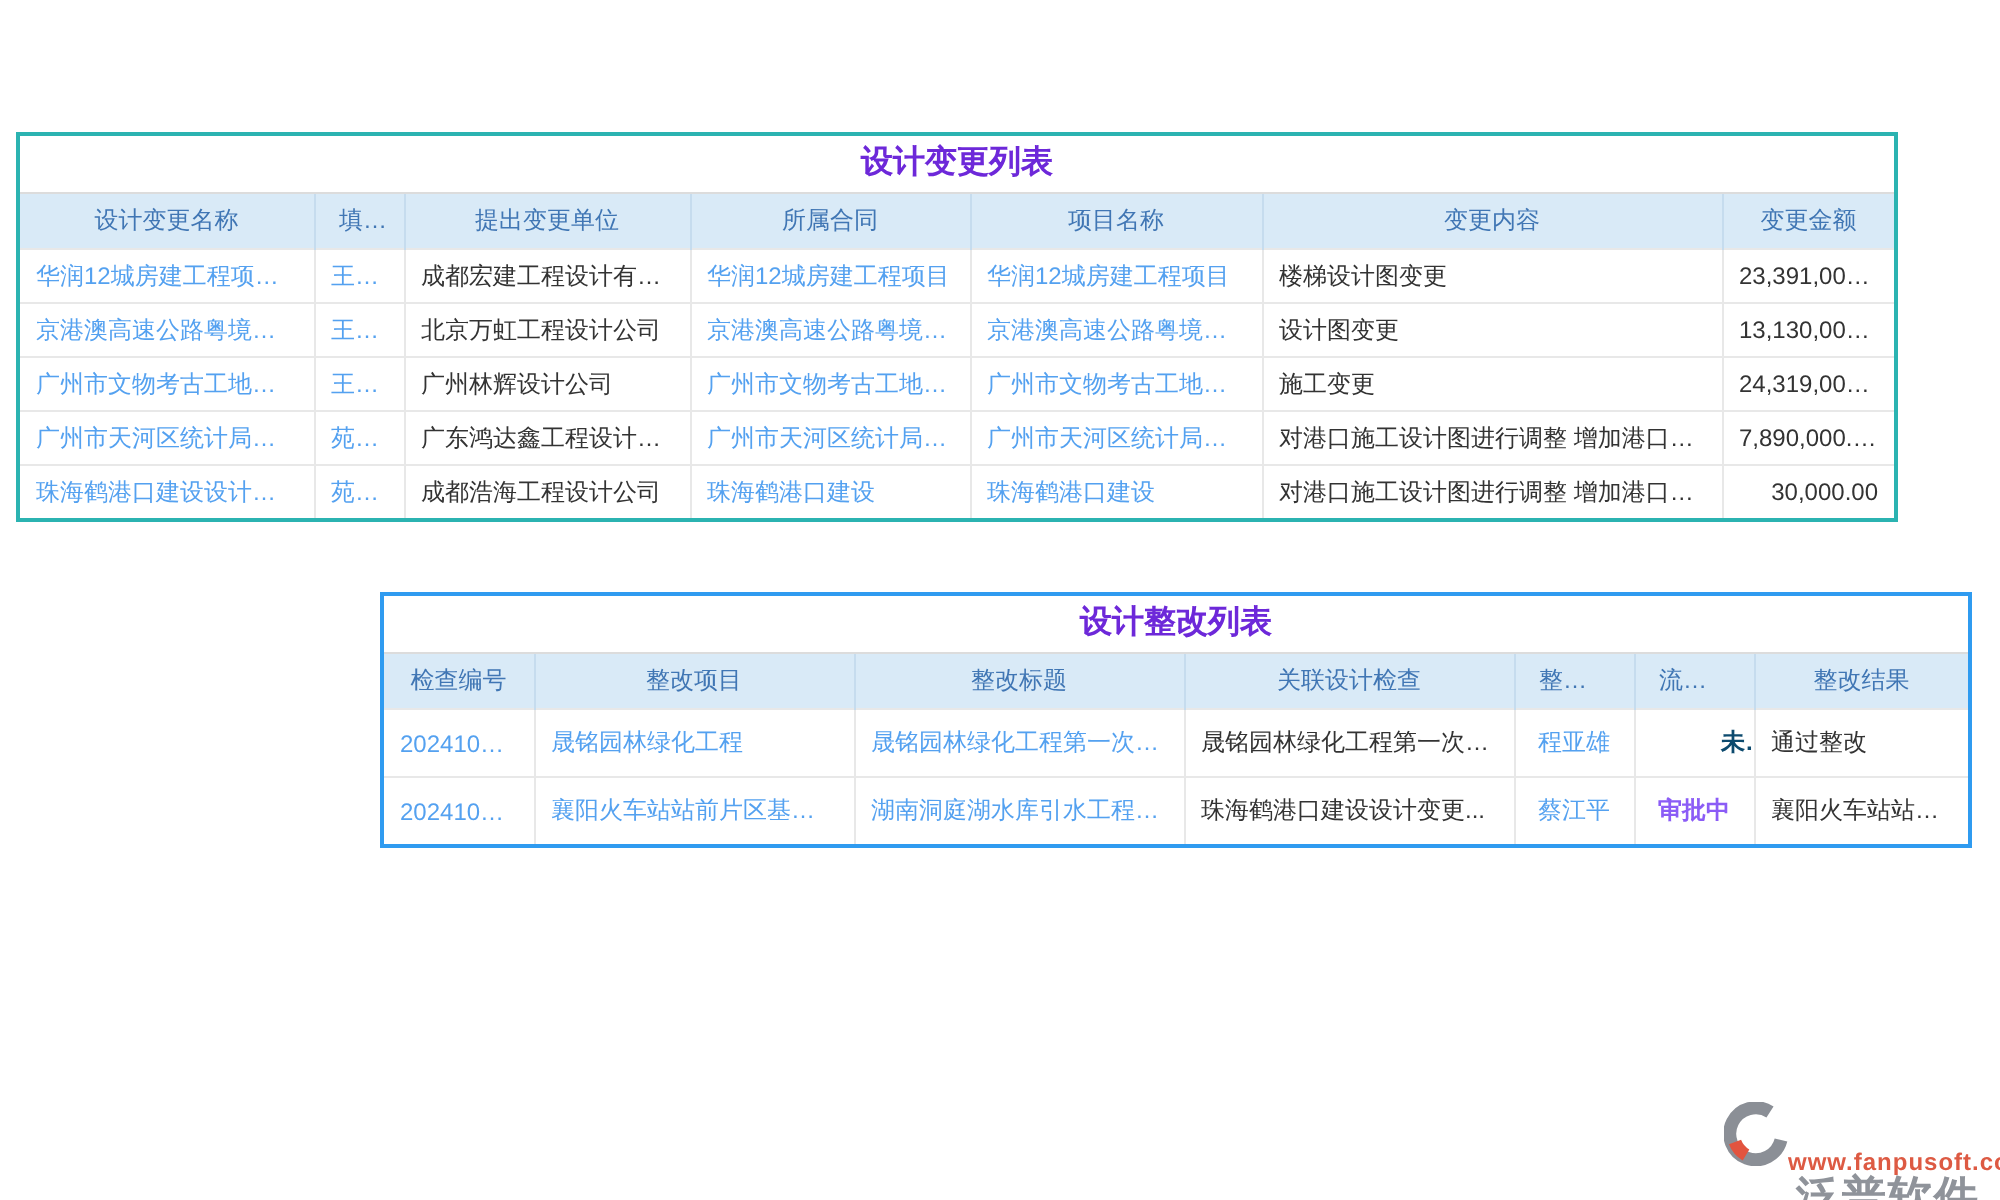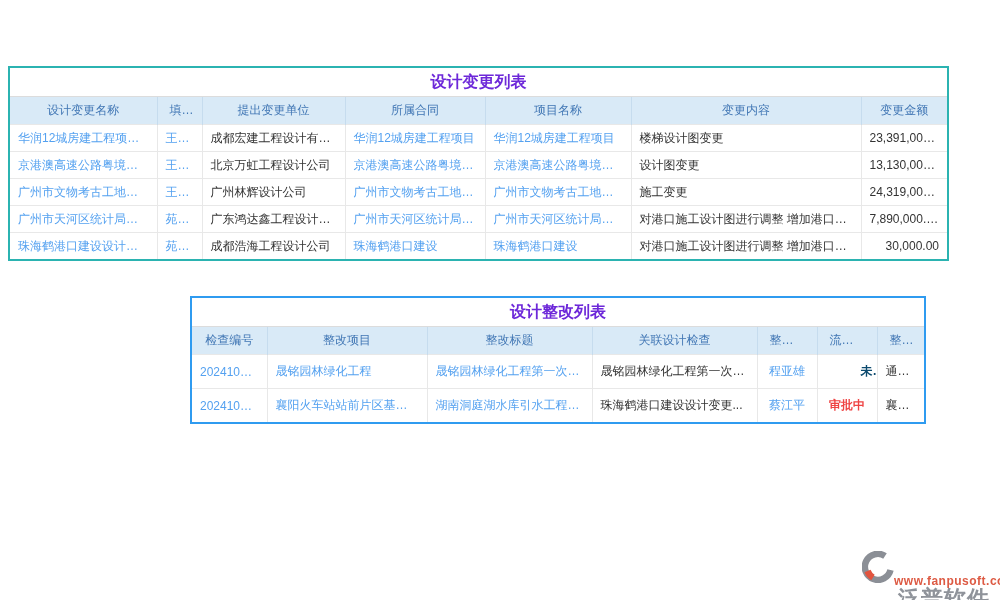--- a/index.html
+++ b/index.html
@@ -6,21 +6,21 @@
   body{
     width:1000px;height:600px;position:relative;background:#ffffff;
     font-family:"Liberation Sans","DejaVu Sans",sans-serif;
     overflow:hidden;
   }
   .panel{
     position:absolute;background:#fff;border:2px solid #2bb3b1;
     box-sizing:border-box;
   }
   #panel-change{left:8px;top:66px;width:941px;}
-  #panel-rectify{left:190px;top:296px;width:736px;}
+  #panel-rectify{left:190px;top:296px;width:796px;}
   .panel-title{
     height:28px;line-height:28px;text-align:center;
     font-size:16px;font-weight:bold;color:#6d28d9;
     border-bottom:1px solid #dcdcdc;background:#fff;
   }
   table{border-collapse:collapse;table-layout:fixed;width:100%;font-size:12px;}
   th{
     background:#d9eaf7;color:#4076b4;font-weight:normal;
     height:27px;padding:0 12px;border-left:1px solid #c6dcee;
     white-space:nowrap;overflow:hidden;text-overflow:ellipsis;
@@ -158,21 +158,21 @@
         <td class="link center">程亚雄</td>
         <td class="center bold" style="color: #0c4a6e; padding-left: 43px;">未提交</td>
         <td>通过整改</td>
       </tr>
       <tr>
         <td class="link center">2024100001</td>
         <td class="link">襄阳火车站站前片区基础设...</td>
         <td class="link">湖南洞庭湖水库引水工程施工I...</td>
         <td>珠海鹤港口建设设计变更...</td>
         <td class="link center">蔡江平</td>
-        <td class="center bold" style="color: #ef4444;">审批中</td>
+        <td class="center bold" style="color: #8b5cf6;">审批中</td>
         <td>襄阳火车站站前片区...</td>
       </tr>
     </tbody>
   </table>
 </div>
 
 <div id="logo">
   <svg width="32" height="32" viewBox="0 0 32 32">
     <path d="M23 5 A13 13 0 1 0 28.5 19" stroke="#8b8f96" stroke-width="6.5" fill="none"></path>
     <path d="M5.5 20 A13 13 0 0 0 11 26.5" stroke="#e2543f" stroke-width="6.5" fill="none"></path>

